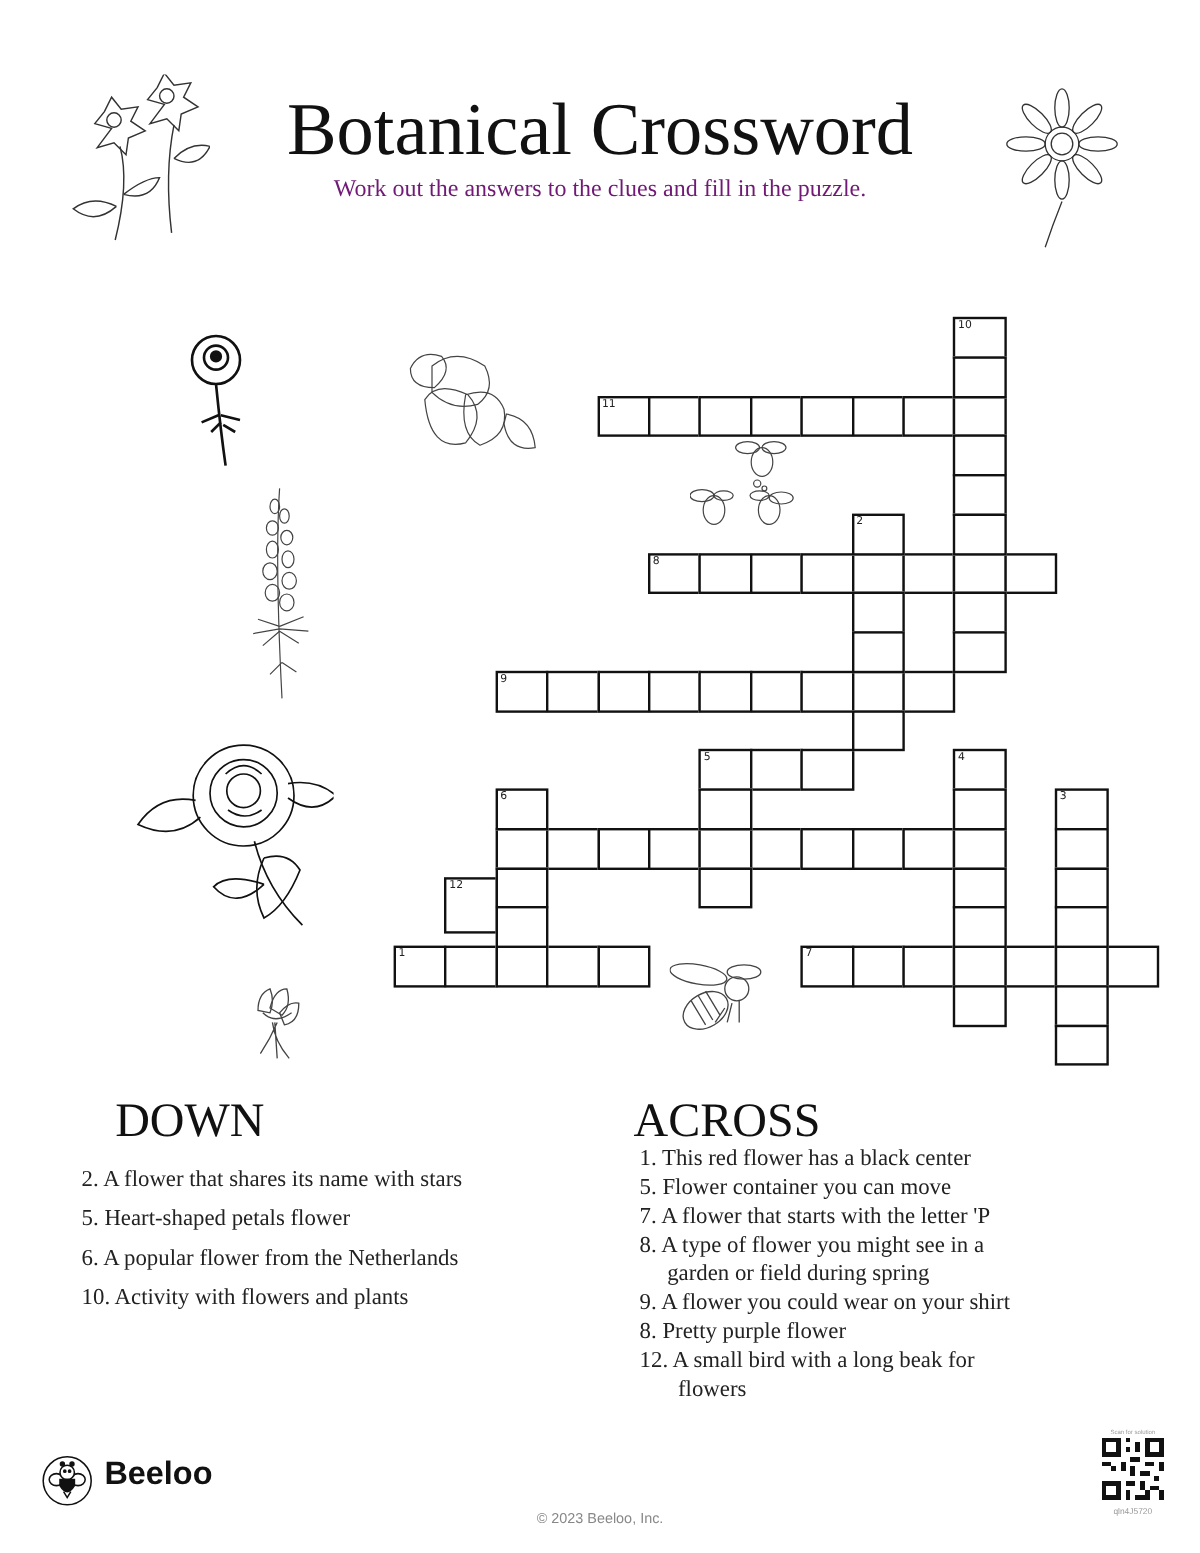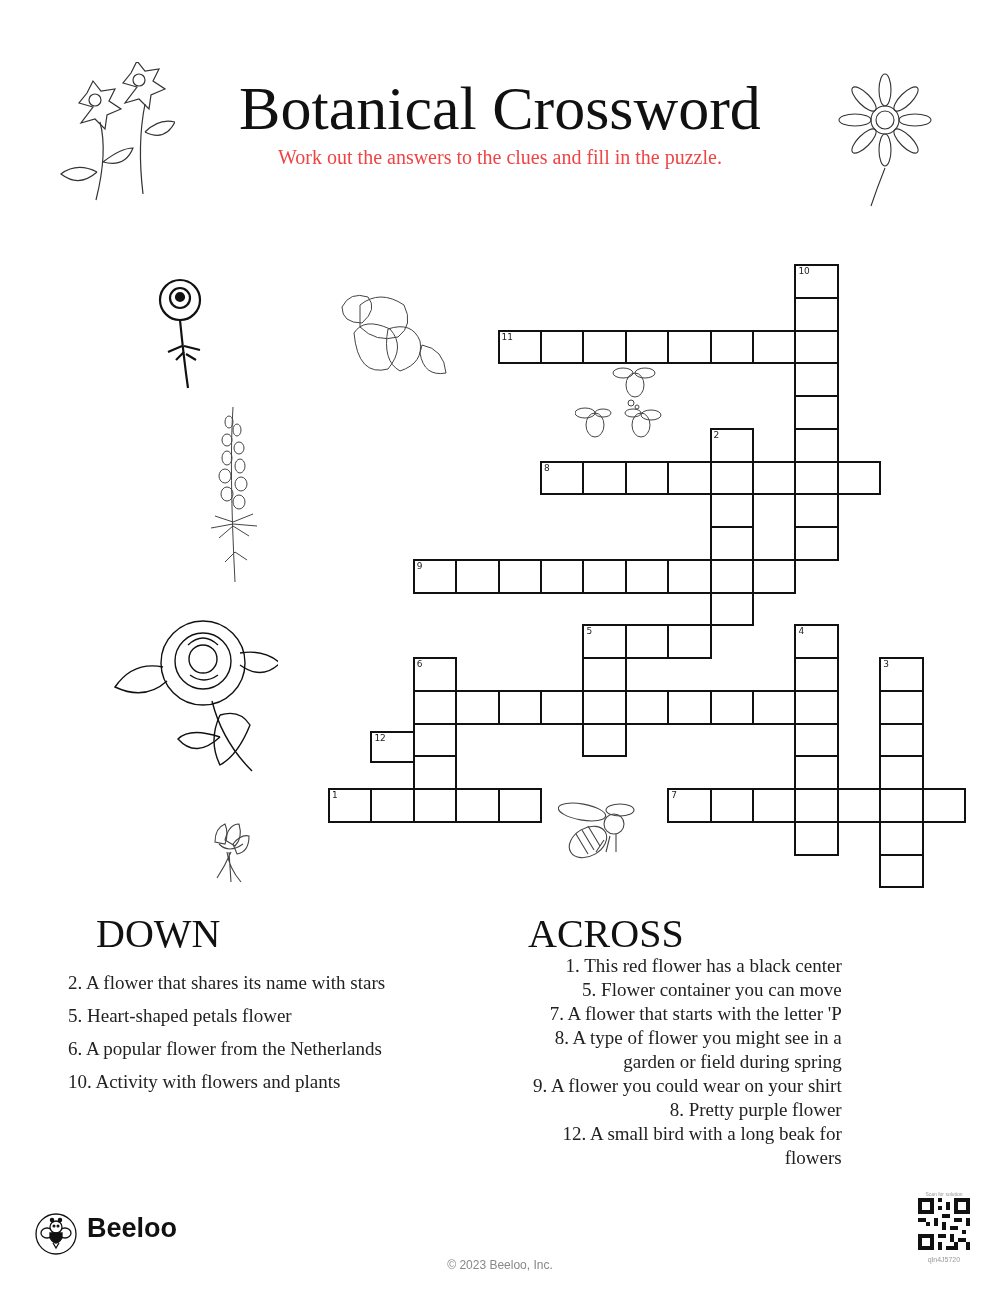--- a/index.html
+++ b/index.html
@@ -1,25 +1,25 @@
 <!DOCTYPE html>
 <html><head>
 <meta charset="utf-8">
 <style>
   html,body{margin:0;padding:0;background:#fff;}
   body{width:1000px;height:1294px;position:relative;overflow:hidden;font-family:"DejaVu Serif",serif;color:#111;}
   .title{position:absolute;left:0;width:1000px;top:72px;text-align:center;font-family:"Liberation Serif",serif;font-size:62px;line-height:72px;color:#111;}
-  .subtitle{position:absolute;left:0;width:1000px;top:146px;text-align:center;font-family:"Liberation Serif",serif;font-size:20px;color:#ef4444;}
+  .subtitle{position:absolute;left:0;width:1000px;top:146px;text-align:center;font-family:"Liberation Serif",serif;font-size:20px;color:#701a75;}
   .grid{position:absolute;left:329px;top:265px;}
   .cell{position:absolute;width:42.4px;height:32.75px;box-sizing:border-box;border:2px solid #111;margin-left:-1px;margin-top:-1px;background:#fff;}
   .cell .num{position:absolute;left:2px;top:0px;font-family:"DejaVu Sans",sans-serif;font-size:9px;color:#222;line-height:11px;}
   .heading{position:absolute;font-family:"Liberation Serif",serif;font-size:40px;line-height:44px;color:#111;}
   .clues{position:absolute;font-family:"Liberation Serif",serif;font-size:19px;color:#222;margin:0;padding:0;list-style:none;}
   .down-clues li{line-height:33px;}
-  .across-clues li{line-height:24px;text-align:right;}
+  .across-clues li{line-height:24px;}
   .across-clues li .cont{display:block;padding-left:23px;}
   .logo{position:absolute;left:35px;top:1213px;display:flex;align-items:flex-start;}
   .logo-text{font-family:"Liberation Sans",sans-serif;font-weight:bold;font-size:27px;margin-left:10px;color:#111;}
   .copyright{position:absolute;left:0;width:1000px;top:1258px;text-align:center;font-family:"Liberation Sans",sans-serif;font-size:12px;color:#888;}
   .qr{position:absolute;left:916px;top:1190px;width:56px;text-align:center;font-family:"Liberation Sans",sans-serif;color:#999;}
   .qr .scan{font-size:5px;line-height:8px;}
   .qr .code{font-size:7px;line-height:12px;}
   .illus{position:absolute;}
 </style>
 </head>
@@ -181,21 +181,21 @@
     <div class="cell" style="left: 169.6px; top: 65.5px; width: 44.4px; height: 34.75px;">
       <span class="num">11</span>
     </div>
     <div class="cell" style="left: 212px; top: 65.5px; width: 44.4px; height: 34.75px;"></div>
     <div class="cell" style="left: 254.4px; top: 65.5px; width: 44.4px; height: 34.75px;"></div>
     <div class="cell" style="left: 296.8px; top: 65.5px; width: 44.4px; height: 34.75px;"></div>
     <div class="cell" style="left: 339.2px; top: 65.5px; width: 44.4px; height: 34.75px;"></div>
     <div class="cell" style="left: 381.6px; top: 65.5px; width: 44.4px; height: 34.75px;"></div>
     <div class="cell" style="left: 424px; top: 65.5px; width: 44.4px; height: 34.75px;"></div>
     <div class="cell" style="left: 466.4px; top: 65.5px; width: 44.4px; height: 34.75px;"></div>
-    <div class="cell" style="left: 42.4px; top: 425.75px; width: 44.4px; height: 32px; margin-top: 40px;">
+    <div class="cell" style="left: 42.4px; top: 425.75px; width: 44.4px; height: 47px; margin-top: 40px;">
       <span class="num">12</span>
     </div>
     <div class="cell" style="left: 84.8px; top: 425.75px; width: 44.4px; height: 34.75px;"></div>
     <div class="cell" style="left: 127.2px; top: 425.75px; width: 44.4px; height: 34.75px;"></div>
     <div class="cell" style="left: 169.6px; top: 425.75px; width: 44.4px; height: 34.75px;"></div>
     <div class="cell" style="left: 212px; top: 425.75px; width: 44.4px; height: 34.75px;"></div>
     <div class="cell" style="left: 254.4px; top: 425.75px; width: 44.4px; height: 34.75px;"></div>
     <div class="cell" style="left: 296.8px; top: 425.75px; width: 44.4px; height: 34.75px;"></div>
     <div class="cell" style="left: 339.2px; top: 425.75px; width: 44.4px; height: 34.75px;"></div>
     <div class="cell" style="left: 381.6px; top: 425.75px; width: 44.4px; height: 34.75px;"></div>

